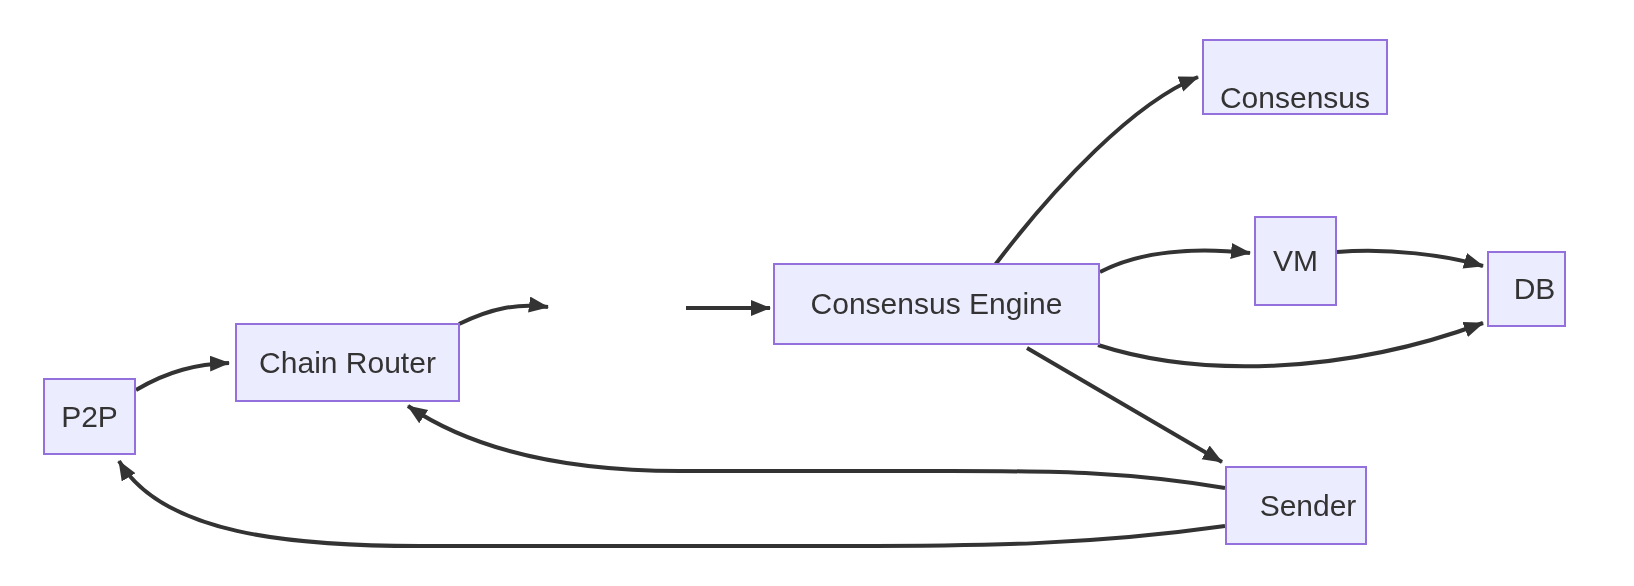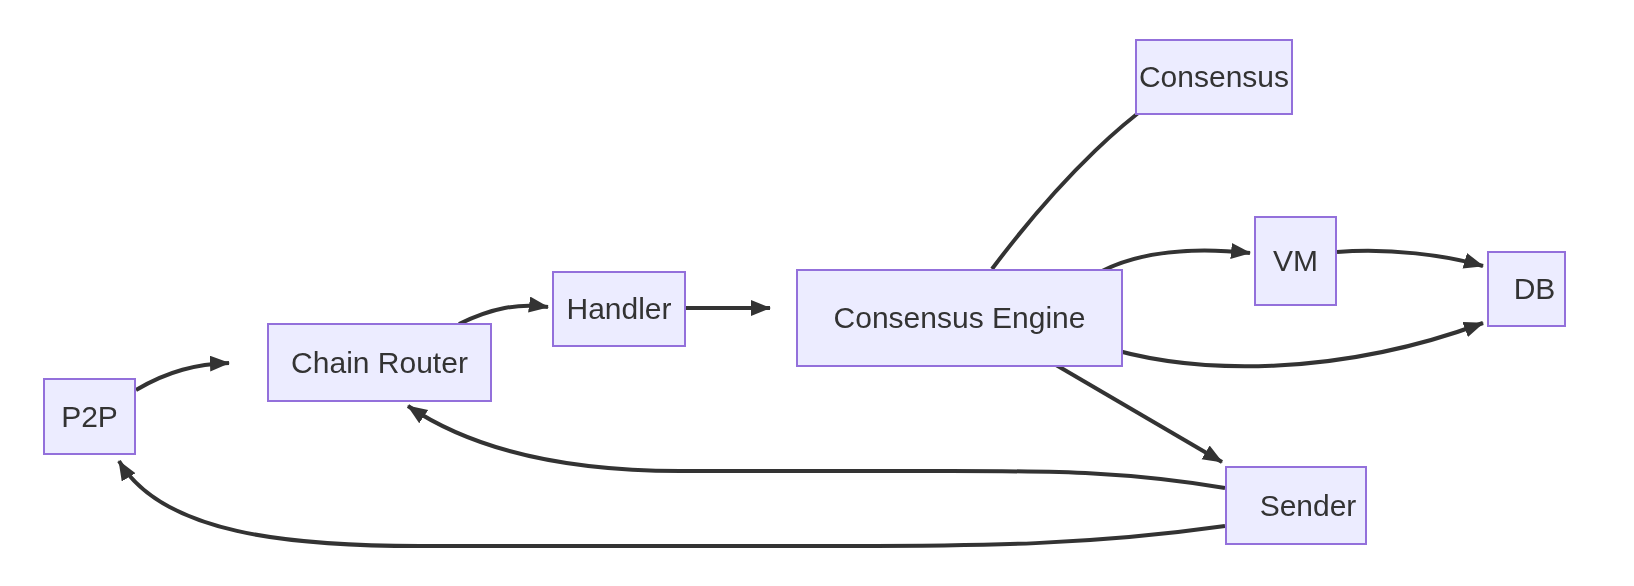--- a/index.html
+++ b/index.html
@@ -75,33 +75,30 @@
 
     <path class="edge" d="M 1225 488 C 1130 472, 1060 471, 950 471 L 680 471 C 560 471, 470 448, 408 406" marker-end="url(#arrowhead)"></path>
 
     <path class="edge" d="M 1225 526 C 1090 545, 980 546, 850 546 L 420 546 C 290 546, 162 534, 119 461" marker-end="url(#arrowhead)"></path>
   </svg>
 
   <div class="node" style="left:43px; top:378px; width:93px; height:77px;">
     <span>P2P</span>
   </div>
 
-  <div class="node" style="left:235px; top:323px; width:225px; height:79px;margin-left:32px;">
+  <div class="node" style="left:235px; top:323px; width:225px; height:79px;">
     <span>Chain Router</span>
   </div>
 
-  <div class="node" style="left:552px; top:271px; width:134px; height:76px;">
-    <span>Handler</span>
-  </div>
 
-  <div class="node" style="left:773px; top:269px; width:327px; height:98px;margin-left:23px;">
+  <div class="node" style="left:773px; top:263px; width:327px; height:82px;">
     <span>Consensus Engine</span>
   </div>
 
-  <div class="node" style="left:1135px; top:39px; width:158px; height:76px;">
+  <div class="node" style="left:1202px; top:39px; width:186px; height:76px;align-items:flex-end;">
     <span>Consensus</span>
   </div>
 
   <div class="node" style="left:1254px; top:216px; width:83px; height:90px;">
     <span>VM</span>
   </div>
 
   <div class="node" style="left:1487px; top:251px; width:79px; height:76px;padding-left:16px;">
     <span>DB</span>
   </div>

